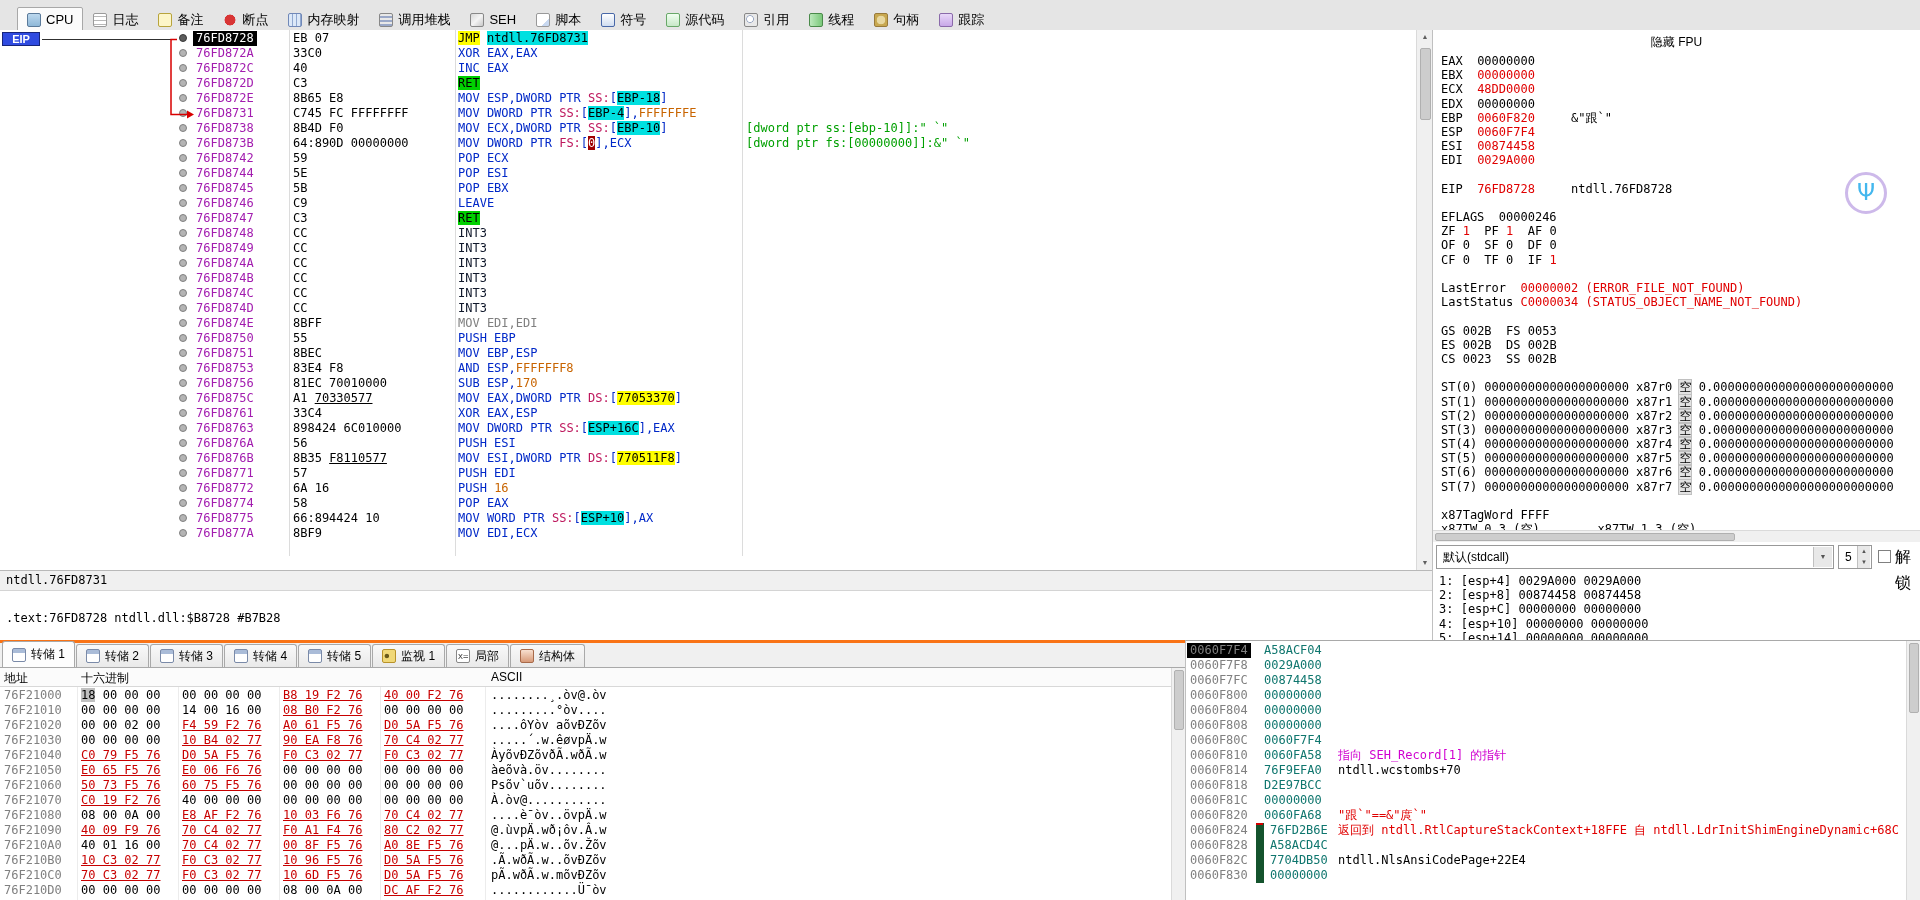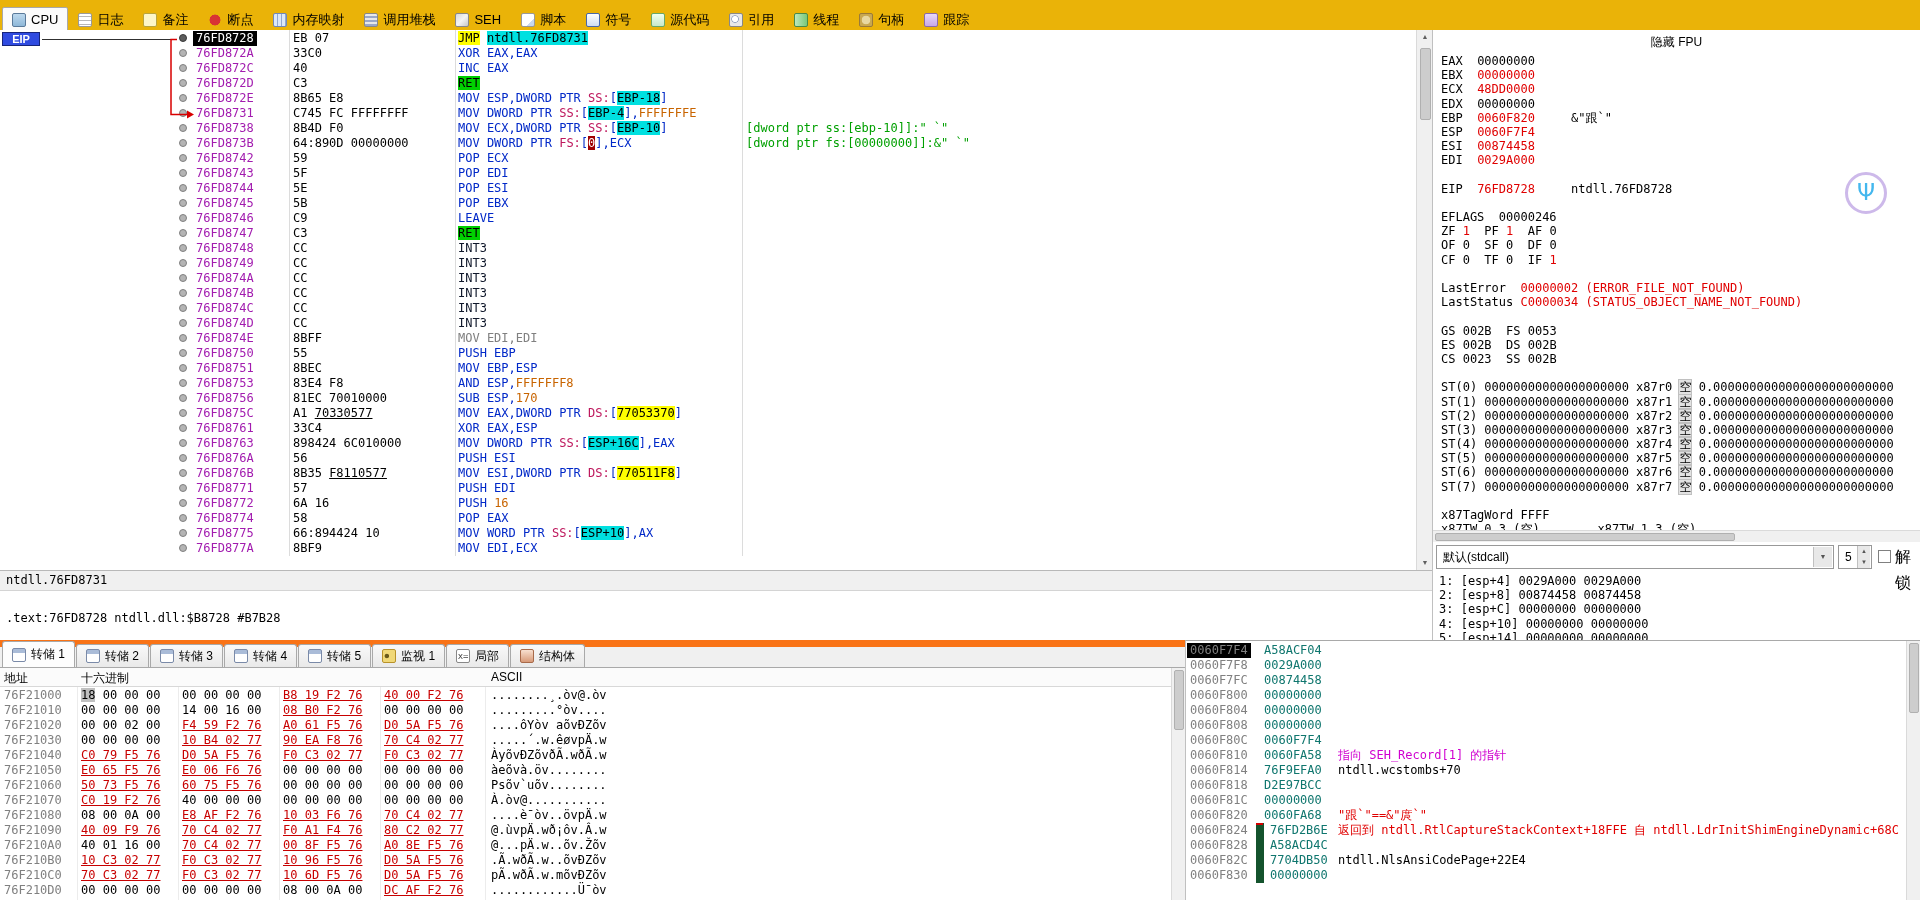--- a/index.html
+++ b/index.html
@@ -1,20 +1,20 @@
 <!DOCTYPE html>
 <html><head>
 <meta charset="utf-8">
 <style>
   html,body{margin:0;padding:0;width:1920px;height:900px;background:#fff;overflow:hidden;
     font-family:"Liberation Sans",sans-serif;position:relative}
 
   
-  #menubar{position:absolute;left:0;top:0;width:1920px;height:40px;background:#eab308;
-    border-bottom:1px solid #d0d0d0;display:flex;align-items:center;padding:0 2px;box-sizing:border-box}
+  #menubar{position:absolute;left:0;top:0;width:1920px;height:40px;background:#e5e5e5;
+    border-bottom:1px solid #d0d0d0;display:flex;align-items:center;padding:0 17px;box-sizing:border-box}
   .menu-item{display:flex;align-items:center;height:24px;padding:0 9px;font-size:13px;color:#000;
     border:1px solid transparent;border-radius:2px;white-space:nowrap}
   .menu-item.active{background:#fbfbfb;border-color:#a8a8a8}
   .mic{display:inline-block;width:14px;height:14px;margin-right:5px;border-radius:2px;box-sizing:border-box;
     font-family:"DejaVu Sans Mono",monospace;font-size:9px;line-height:12px;text-align:center;color:#333;flex:none}
   .ic-cpu{border:1px solid #5a7a9a;background:linear-gradient(#bcd8ee,#8fb8d8)}
   .ic-log{border:1px solid #9a9a9a;background:repeating-linear-gradient(#ffffff 0 2px,#b8b8b8 2px 3px,#ffffff 3px 4px)}
   .ic-notes{border:1px solid #b8a43c;background:#fdf6c8}
   .ic-breakpoints{background:radial-gradient(circle,#d83434 52%,rgba(0,0,0,0) 58%)}
   .ic-memmap{border:1px solid #7088b8;background:repeating-linear-gradient(90deg,#dce8f8 0 3px,#90a8d0 3px 4px)}
@@ -84,21 +84,21 @@
 
   
   #status1{position:absolute;left:0;top:570px;width:1432px;height:21px;background:#f0f0f0;
     border-top:1px solid #b8b8b8;border-bottom:1px solid #d4d4d4;box-sizing:border-box;
     font:12px/19px "DejaVu Sans Mono",monospace;padding-left:6px;color:#000}
   #status2{position:absolute;left:0;top:591px;width:1432px;height:49px;background:#fff}
   #status2 .txt{position:absolute;left:6px;top:20px;font:12px "DejaVu Sans Mono",monospace;color:#000}
 
   
   #tabbar{position:absolute;left:0;top:640px;width:1185px;height:27px;background:#f0f0f0;
-    border-top:7px solid #f97316;box-sizing:border-box;display:flex;align-items:flex-end;padding-left:2px}
+    border-top:3px solid #f97316;box-sizing:border-box;display:flex;align-items:flex-end;padding-left:2px}
   .tab{display:flex;align-items:center;height:22px;padding:0 9px;margin-right:1px;border:1px solid #a9a9a9;
     border-bottom:none;border-radius:3px 3px 0 0;background:linear-gradient(#f9f9f9,#e9e9e9);font-size:12px;white-space:nowrap}
   .tab-active{background:#fdfdfd;height:25px}
 
   
   #dumppanel{position:absolute;left:0;top:667px;width:1185px;height:233px;background:#fff;overflow:hidden;
     border-top:1px solid #a9a9a9;box-sizing:border-box}
   #dump-header{position:absolute;left:0;top:0;width:100%;height:19px;background:#fbfbfb;
     border-bottom:1px solid #d8d8d8;font-size:12px;box-sizing:border-box}
   #dump-header span{position:absolute;top:2px}
@@ -217,21 +217,20 @@
   <div id="disasm-rows">
       <div class="drow"><span class="bullet bullet-eip"></span><span class="c-addr addr-sel">76FD8728</span><span class="c-bytes"><span class="t-b">EB 07</span></span><span class="c-instr"><span class="t-hlY">JMP</span><span class="t-pl"> </span><span class="t-hlC">ntdll.76FD8731</span></span></div>
       <div class="drow"><span class="bullet"></span><span class="c-addr">76FD872A</span><span class="c-bytes"><span class="t-b">33C0</span></span><span class="c-instr"><span class="t-mn">XOR EAX,EAX</span></span></div>
       <div class="drow"><span class="bullet"></span><span class="c-addr">76FD872C</span><span class="c-bytes"><span class="t-b">40</span></span><span class="c-instr"><span class="t-mn">INC EAX</span></span></div>
       <div class="drow"><span class="bullet"></span><span class="c-addr">76FD872D</span><span class="c-bytes"><span class="t-b">C3</span></span><span class="c-instr"><span class="t-ret">RET</span></span></div>
       <div class="drow"><span class="bullet"></span><span class="c-addr">76FD872E</span><span class="c-bytes"><span class="t-b">8B65 E8</span></span><span class="c-instr"><span class="t-mn">MOV ESP,DWORD PTR </span><span class="t-seg">SS:</span><span class="t-mn">[</span><span class="t-hlC">EBP-18</span><span class="t-mn">]</span></span></div>
       <div class="drow"><span class="bullet"></span><span class="c-addr">76FD8731</span><span class="c-bytes"><span class="t-b">C745 FC FFFFFFFF</span></span><span class="c-instr"><span class="t-mn">MOV DWORD PTR </span><span class="t-seg">SS:</span><span class="t-mn">[</span><span class="t-hlC">EBP-4</span><span class="t-mn">],</span><span class="t-num">FFFFFFFE</span></span></div>
       <div class="drow"><span class="bullet"></span><span class="c-addr">76FD8738</span><span class="c-bytes"><span class="t-b">8B4D F0</span></span><span class="c-instr"><span class="t-mn">MOV ECX,DWORD PTR </span><span class="t-seg">SS:</span><span class="t-mn">[</span><span class="t-hlC">EBP-10</span><span class="t-mn">]</span></span><span class="c-cmt">[dword ptr ss:[ebp-10]]:" `"</span></div>
       <div class="drow"><span class="bullet"></span><span class="c-addr">76FD873B</span><span class="c-bytes"><span class="t-b">64:890D 00000000</span></span><span class="c-instr"><span class="t-mn">MOV DWORD PTR </span><span class="t-seg">FS:</span><span class="t-mn">[</span><span class="t-hlR">0</span><span class="t-mn">],ECX</span></span><span class="c-cmt">[dword ptr fs:[00000000]]:&amp;" `"</span></div>
       <div class="drow"><span class="bullet"></span><span class="c-addr">76FD8742</span><span class="c-bytes"><span class="t-b">59</span></span><span class="c-instr"><span class="t-mn">POP ECX</span></span></div>
-      <div class="drow"><span class="bullet"></span><span class="c-addr">76FD8743</span><span class="c-bytes"><span class="t-b">5F</span></span><span class="c-instr"><span class="t-mn">POP EDI</span></span></div>
       <div class="drow"><span class="bullet"></span><span class="c-addr">76FD8744</span><span class="c-bytes"><span class="t-b">5E</span></span><span class="c-instr"><span class="t-mn">POP ESI</span></span></div>
       <div class="drow"><span class="bullet"></span><span class="c-addr">76FD8745</span><span class="c-bytes"><span class="t-b">5B</span></span><span class="c-instr"><span class="t-mn">POP EBX</span></span></div>
       <div class="drow"><span class="bullet"></span><span class="c-addr">76FD8746</span><span class="c-bytes"><span class="t-b">C9</span></span><span class="c-instr"><span class="t-mn">LEAVE</span></span></div>
       <div class="drow"><span class="bullet"></span><span class="c-addr">76FD8747</span><span class="c-bytes"><span class="t-b">C3</span></span><span class="c-instr"><span class="t-ret">RET</span></span></div>
       <div class="drow"><span class="bullet"></span><span class="c-addr">76FD8748</span><span class="c-bytes"><span class="t-b">CC</span></span><span class="c-instr"><span class="t-pl">INT3</span></span></div>
       <div class="drow"><span class="bullet"></span><span class="c-addr">76FD8749</span><span class="c-bytes"><span class="t-b">CC</span></span><span class="c-instr"><span class="t-pl">INT3</span></span></div>
       <div class="drow"><span class="bullet"></span><span class="c-addr">76FD874A</span><span class="c-bytes"><span class="t-b">CC</span></span><span class="c-instr"><span class="t-pl">INT3</span></span></div>
       <div class="drow"><span class="bullet"></span><span class="c-addr">76FD874B</span><span class="c-bytes"><span class="t-b">CC</span></span><span class="c-instr"><span class="t-pl">INT3</span></span></div>
       <div class="drow"><span class="bullet"></span><span class="c-addr">76FD874C</span><span class="c-bytes"><span class="t-b">CC</span></span><span class="c-instr"><span class="t-pl">INT3</span></span></div>
       <div class="drow"><span class="bullet"></span><span class="c-addr">76FD874D</span><span class="c-bytes"><span class="t-b">CC</span></span><span class="c-instr"><span class="t-pl">INT3</span></span></div>

